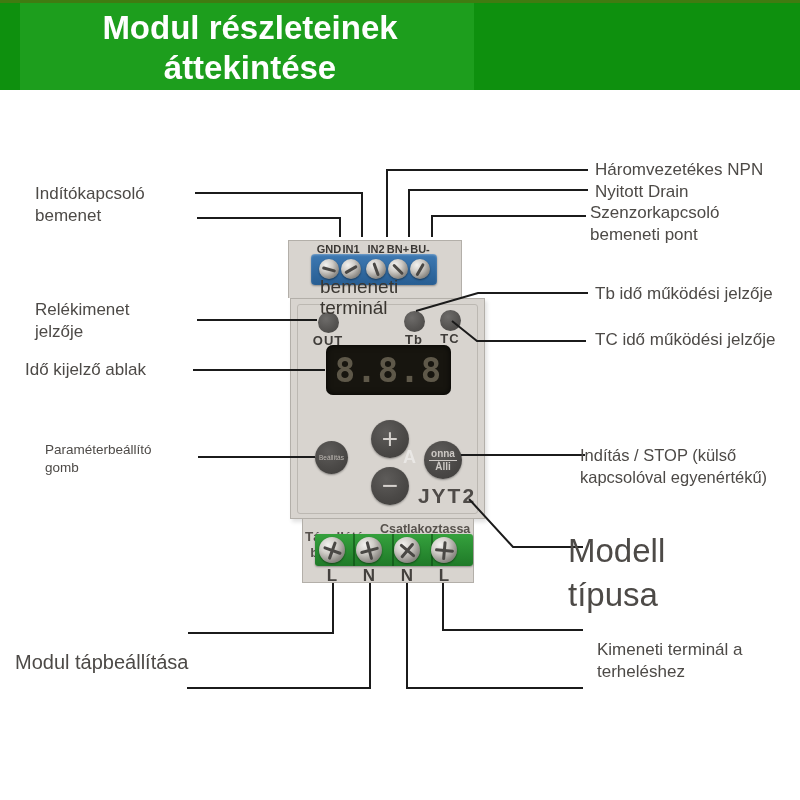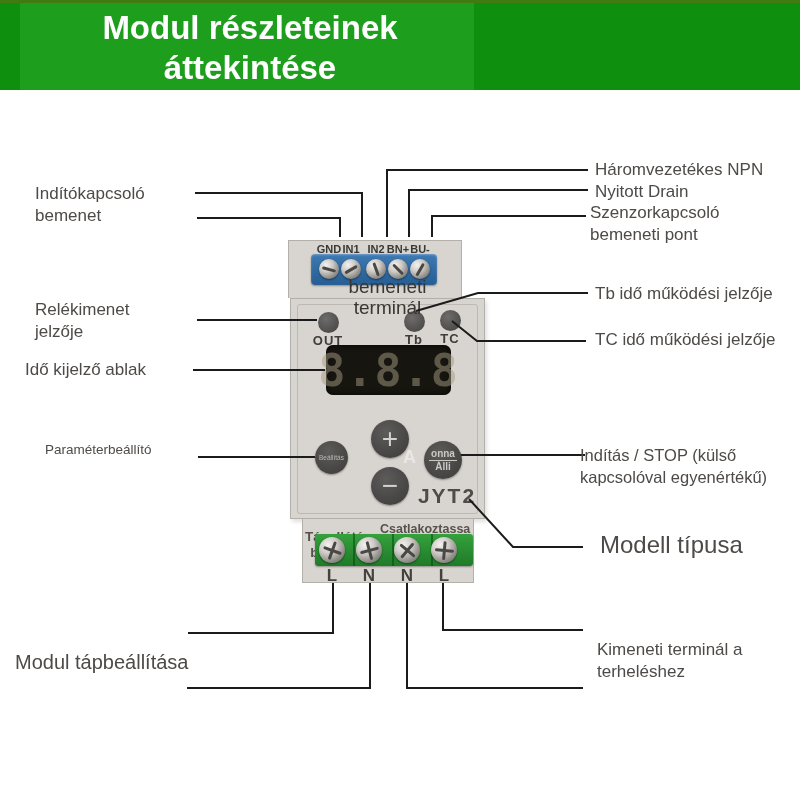--- a/index.html
+++ b/index.html
@@ -19,21 +19,21 @@
   .lbl-l1{left:35px;top:183px;width:170px;}
   .lbl-l2{left:35px;top:299px;width:170px;}
   .lbl-l3{left:25px;top:359px;width:170px;}
   .lbl-l4{left:45px;top:441px;width:170px;font-size:13.5px;line-height:1.3;}
   .lbl-l5{left:15px;top:649px;width:190px;font-size:20px;}
   .lbl-r1{left:595px;top:159px;width:200px;}
   .lbl-r2{left:590px;top:202px;width:170px;}
   .lbl-r3{left:595px;top:283px;width:200px;}
   .lbl-r4{left:595px;top:329px;width:200px;}
   .lbl-r5{left:580px;top:445px;width:215px;font-size:16.5px;}
-  .lbl-r6{left:600px;top:529px;width:190px;font-size:24px;}
+  .lbl-r6{left:568px;top:529px;width:190px;font-size:33px;}
   .lbl-r7{left:597px;top:639px;width:190px;}
   
   svg.lines{position:absolute;left:0;top:0;z-index:5;}
   svg.lines path{fill:none;stroke:#1B1B1B;stroke-width:2;}
   
   .device{position:absolute;left:0;top:0;z-index:1;}
   .flange,.mid{position:absolute;background:#D8D4CF;border:1px solid #B3AFA9;box-sizing:border-box;}
   .dev-top{left:288px;top:240px;width:174px;height:58px;border-bottom:none;padding-left:48px;}
   .dev-mid{left:290px;top:298px;width:195px;height:221px;box-shadow:2px 3px 4px rgba(0,0,0,.12);}
   .dev-bot{left:302px;top:519px;width:172px;height:64px;border-top:none;}
@@ -41,28 +41,28 @@
   .tt-label{position:absolute;top:2px;transform:translateX(-50%);font-size:11px;font-weight:bold;color:#3A3734;}
   .block-blue{position:absolute;left:22px;top:13px;width:126px;height:31px;border-radius:4px;
       background:linear-gradient(#3D79B3,#275D92);box-shadow:inset 0 1px 2px rgba(255,255,255,.3), 0 1px 2px rgba(0,0,0,.35);}
   .block-green{position:absolute;left:12px;top:15px;width:158px;height:32px;border-radius:3px;
       background:linear-gradient(#35A13D,#1F7A28);box-shadow:0 1px 2px rgba(0,0,0,.35);}
   .seg-line{position:absolute;top:0;bottom:0;width:2px;background:rgba(10,70,15,.55);}
   .screw{position:absolute;border-radius:50%;
       background:radial-gradient(circle at 35% 30%, #F3F2EF 0%, #CFCCC7 35%, #8E8B86 70%, #63605C 100%);
       box-shadow:0 1px 2px rgba(0,0,0,.45);}
   .screw .slot{position:absolute;left:14%;right:14%;top:50%;height:3px;margin-top:-1.5px;background:#4A4845;border-radius:2px;}
-  .caption-top{position:absolute;left:320px;top:276px;width:135px;text-align:center;z-index:3;
+  .caption-top{position:absolute;left:320px;top:276px;width:135px;text-align:left;z-index:3;
       color:#3A3631;font-size:19px;line-height:1.12;}
   .led{position:absolute;width:21px;height:21px;border-radius:50%;
       background:radial-gradient(circle at 38% 32%, #6E6C6A 0%, #565452 55%, #454341 100%);}
   .led-label{position:absolute;transform:translateX(-50%);font-size:13px;font-weight:bold;color:#3F3C39;letter-spacing:1px;}
   .display{position:absolute;left:35px;top:46px;width:125px;height:50px;background:#17150F;border-radius:7px;
       box-shadow:inset 0 0 6px rgba(0,0,0,.8);display:flex;align-items:center;justify-content:center;}
-  .display span{font-family:"DejaVu Sans Mono", monospace;font-weight:bold;font-size:45px;
+  .display span{font-family:"DejaVu Sans Mono", monospace;font-weight:bold;font-size:34px;
       color:rgba(165,155,132,.5);letter-spacing:1px;}
   .round-btn{position:absolute;border-radius:50%;display:flex;align-items:center;justify-content:center;
       background:radial-gradient(circle at 40% 32%, #5E5C5A 0%, #4B4947 55%, #3E3C3A 100%);
       box-shadow:0 1px 2px rgba(0,0,0,.35);color:#D6D2CE;}
   .btn-plus{left:80px;top:121px;width:38px;height:38px;font-size:28px;}
   .btn-minus{left:80px;top:168px;width:38px;height:38px;font-size:28px;}
   .btn-set{left:24px;top:142px;width:33px;height:33px;font-size:6.5px;color:#BEB9B4;}
   .btn-stop{left:133px;top:142px;width:38px;height:38px;flex-direction:column;font-size:10px;font-weight:bold;line-height:1.15;color:#CCC8C4;}
   .btn-stop .top-line{border-bottom:1.5px solid #CCC8C4;padding:0 2px;}
   .ghost{position:absolute;left:112px;top:148px;font-size:18px;font-weight:bold;color:rgba(255,255,255,.45);}
@@ -206,20 +206,21 @@
 </div>
 <div class="lbl lbl-l2">
   <div>Relékimenet</div>
   <div>jelzője</div>
 </div>
 <div class="lbl lbl-l3">
   <div>Idő kijelző ablak</div>
 </div>
 <div class="lbl lbl-l4">
   <div>Paraméterbeállító</div>
+  <div>gomb</div>
 </div>
 <div class="lbl lbl-l5">
   <div>Modul tápbeállítása</div>
 </div>
 
 <div class="lbl lbl-r1">
   <div>Háromvezetékes NPN</div>
   <div>Nyitott Drain</div>
 </div>
 <div class="lbl lbl-r2">

